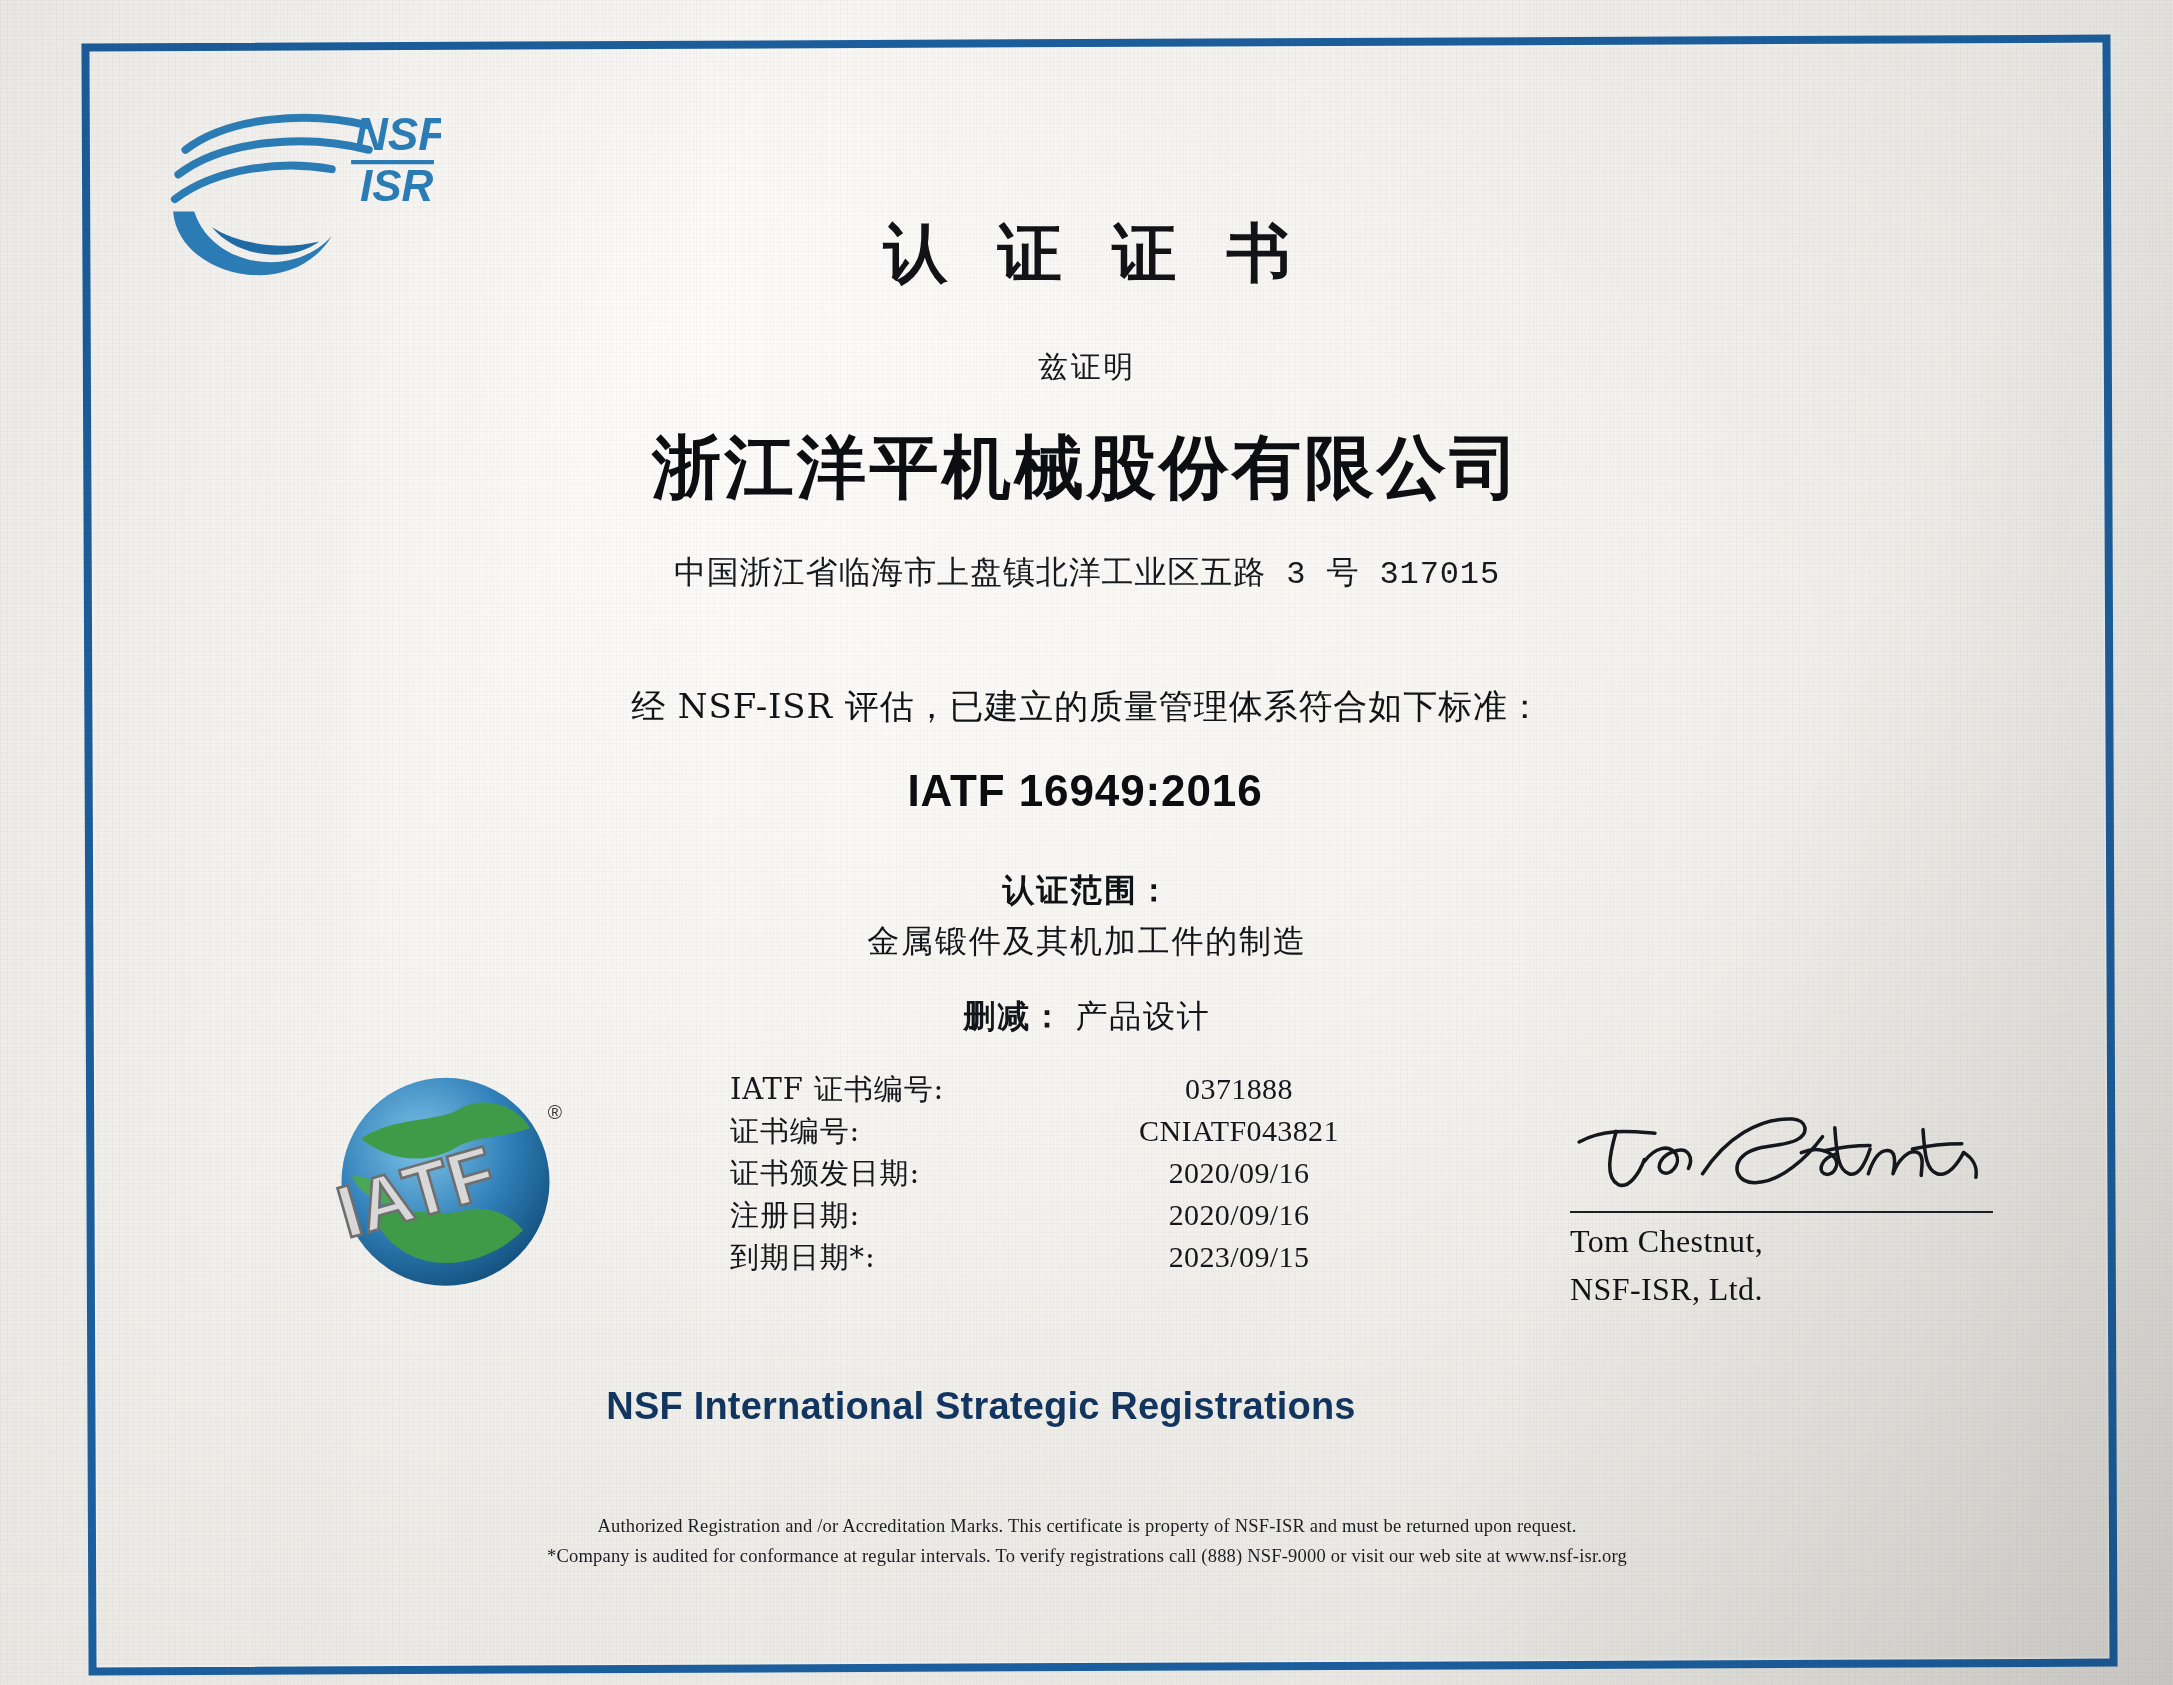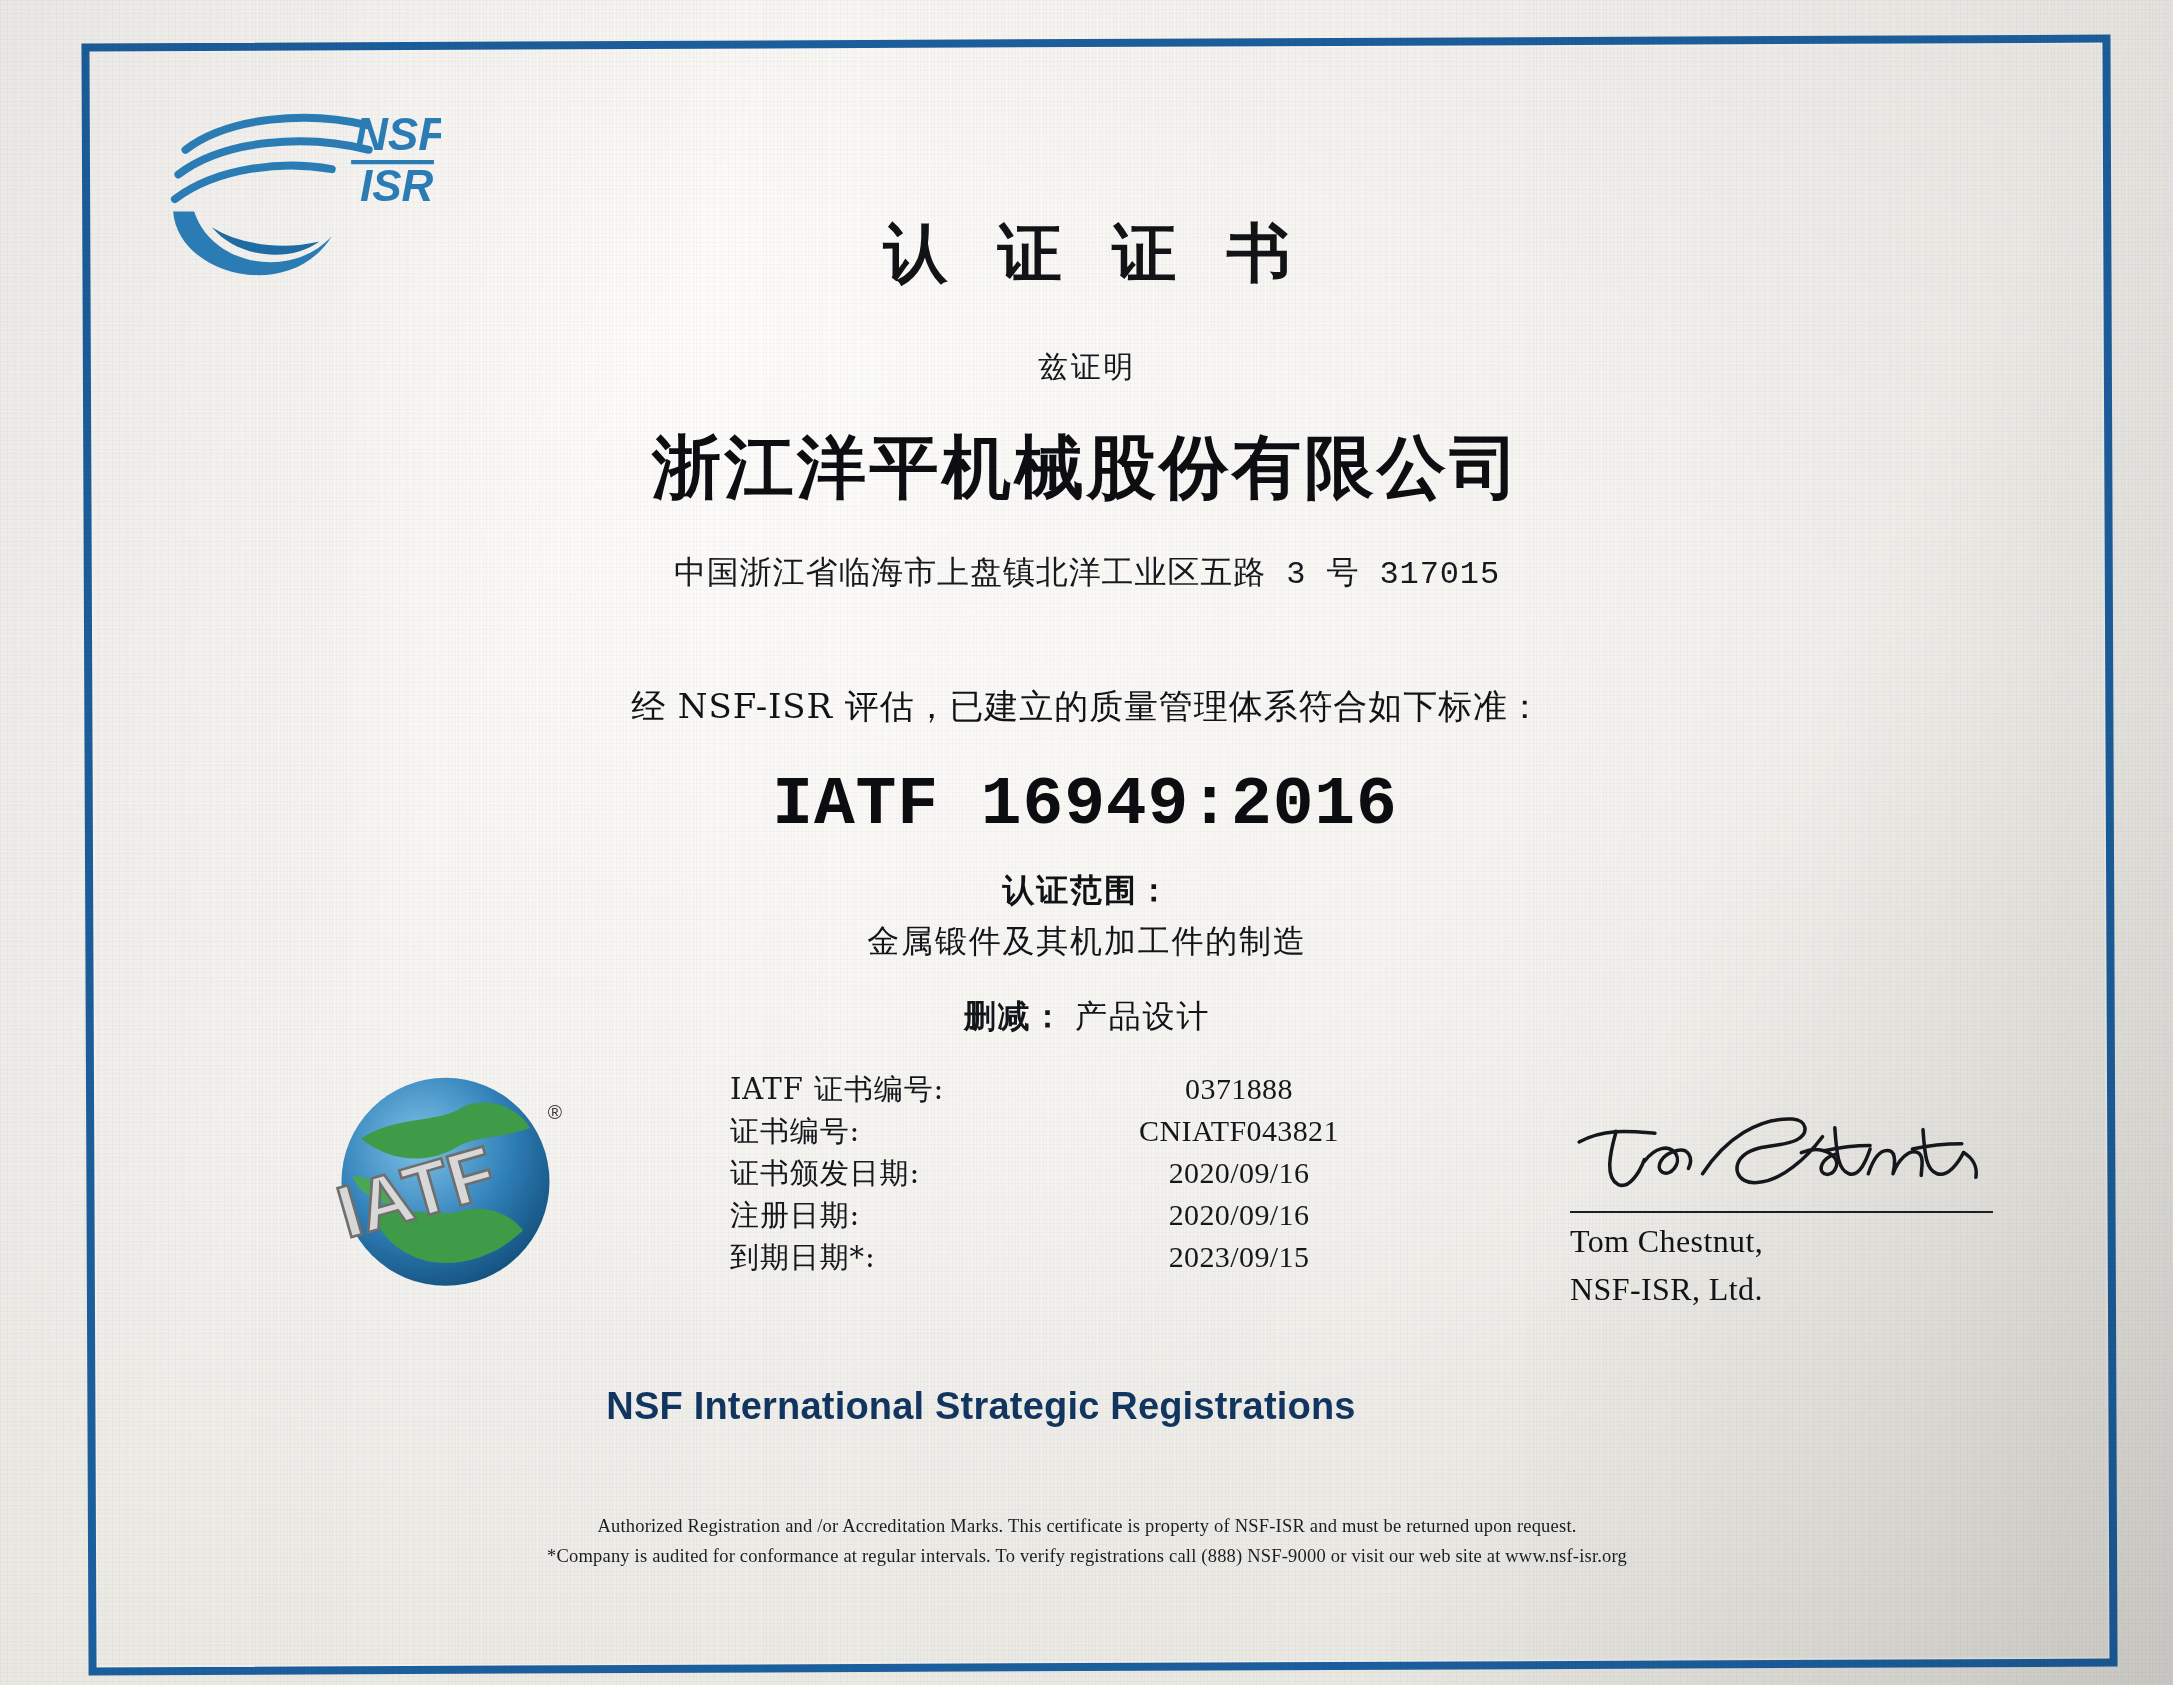--- a/index.html
+++ b/index.html
@@ -141,22 +141,22 @@
     font-size: 34px;
     color: #111417;
     letter-spacing: 0.9px;
   }
   .standard {
     position: absolute;
     top: 766px;
     left: 0;
     width: 2170px;
     text-align: center;
-    font-family: Liberation Mono, monospace;
-    font-size: 68px;
+    font-family: Liberation Sans, sans-serif;
+    font-size: 44px;
     font-weight: 700;
     color: #0b0d10;
     letter-spacing: 0.9px;
   }
   .scope-label {
     position: absolute;
     top: 869px;
     left: 0;
     width: 2174px;
     text-align: center;
@@ -176,21 +176,21 @@
     font-size: 32px;
     color: #121519;
     letter-spacing: 1.8px;
   }
   .exclusion {
     position: absolute;
     top: 995px;
     left: 0;
     width: 2174px;
     text-align: center;
-    font-family: Liberation Serif, serif;
+    font-family: Liberation Sans, sans-serif;
     font-size: 32px;
     color: #121519;
     letter-spacing: 1.8px;
   }
   .exclusion b { font-weight: 700; }
 
   
   .details {
     position: absolute;
     top: 1070px;

